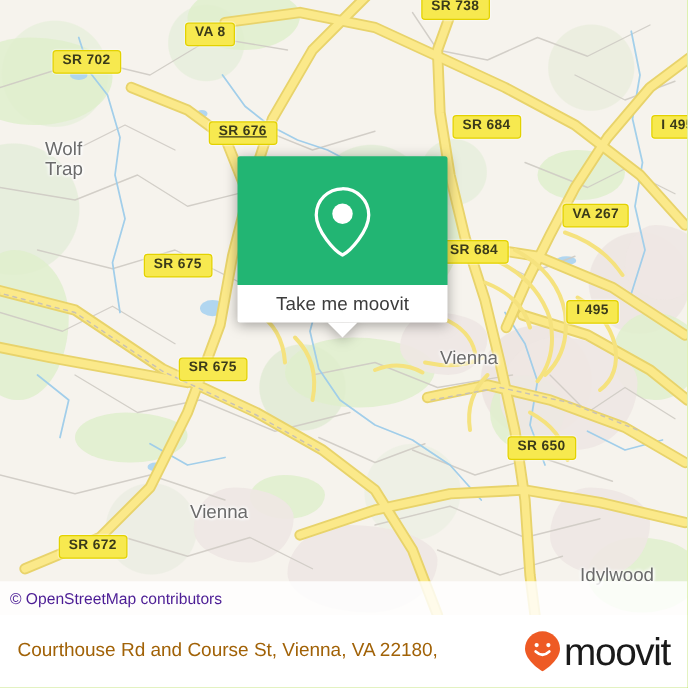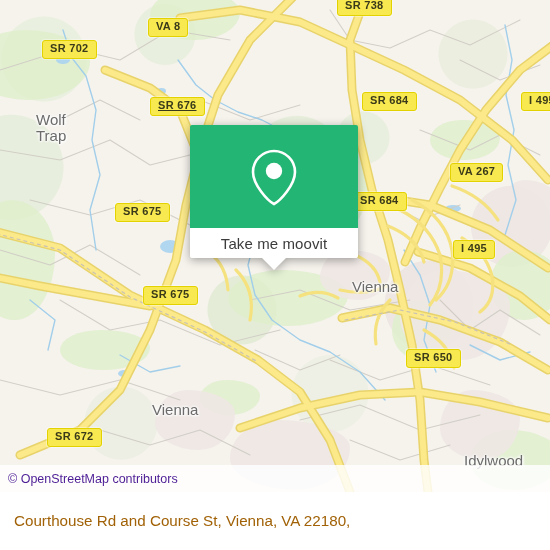--- a/index.html
+++ b/index.html
@@ -188,21 +188,21 @@
         <g stroke="#c9c2b4" stroke-width="1.2" stroke-dasharray="3 4">
           <path d="M-10 232 L60 250 L130 297 L205 332 L258 362"></path>
           <path d="M345 320 L400 310 L455 322 L510 344"></path>
         </g>
       </g>
     </svg>
 
     <div class="shield" style="left:337px;top:-3px;">SR 738</div>
     <div class="shield" style="left:148px;top:18px;">VA 8</div>
     <div class="shield" style="left:42px;top:40px;">SR 702</div>
-    <div class="shield" style="left:150px;top:97px;text-decoration:underline;">SR 676</div>
+    <div class="shield" style="left:167px;top:97px;text-decoration:underline;">SR 676</div>
     <div class="shield" style="left:362px;top:92px;">SR 684</div>
     <div class="shield" style="left:521px;top:92px;">I 495</div>
     <div class="shield" style="left:450px;top:163px;">VA 267</div>
     <div class="shield" style="left:115px;top:203px;">SR 675</div>
     <div class="shield" style="left:352px;top:192px;">SR 684</div>
     <div class="shield" style="left:453px;top:240px;">I 495</div>
     <div class="shield" style="left:143px;top:286px;">SR 675</div>
     <div class="shield" style="left:406px;top:349px;">SR 650</div>
     <div class="shield" style="left:47px;top:428px;">SR 672</div>
 
@@ -236,15 +236,24 @@
         <path d="M40 -10 L70 58 M70 -10 L40 58 M250 -10 L290 58 M290 -10 L250 58 M440 -10 L480 58 M480 -10 L440 58"></path>
         <path d="M0 20 L550 14 M0 44 L550 50"></path>
       </g>
     </svg>
   </div>
 
   <div class="footer">
     <div class="addr">
       <div>Courthouse Rd and Course St, Vienna, VA 22180,</div>
     </div>
+    <div class="brand">
+      <svg width="30" height="34" viewBox="0 0 30 34">
+        <path d="M15 1 C7.3 1 1 7.3 1 15 C1 23 11 31 15 33 C19 31 29 23 29 15 C29 7.3 22.7 1 15 1 Z" fill="#ee5a24"></path>
+        <circle cx="10.3" cy="12" r="1.7" fill="#ffffff"></circle>
+        <circle cx="19.7" cy="12" r="1.7" fill="#ffffff"></circle>
+        <path d="M9.5 17.2 Q15 22.4 20.5 17.2" stroke="#ffffff" stroke-width="2.1" fill="none" stroke-linecap="round"></path>
+      </svg>
+      <span class="word">moovit</span>
+    </div>
   </div>
 
 </div>
 
 </body></html>

